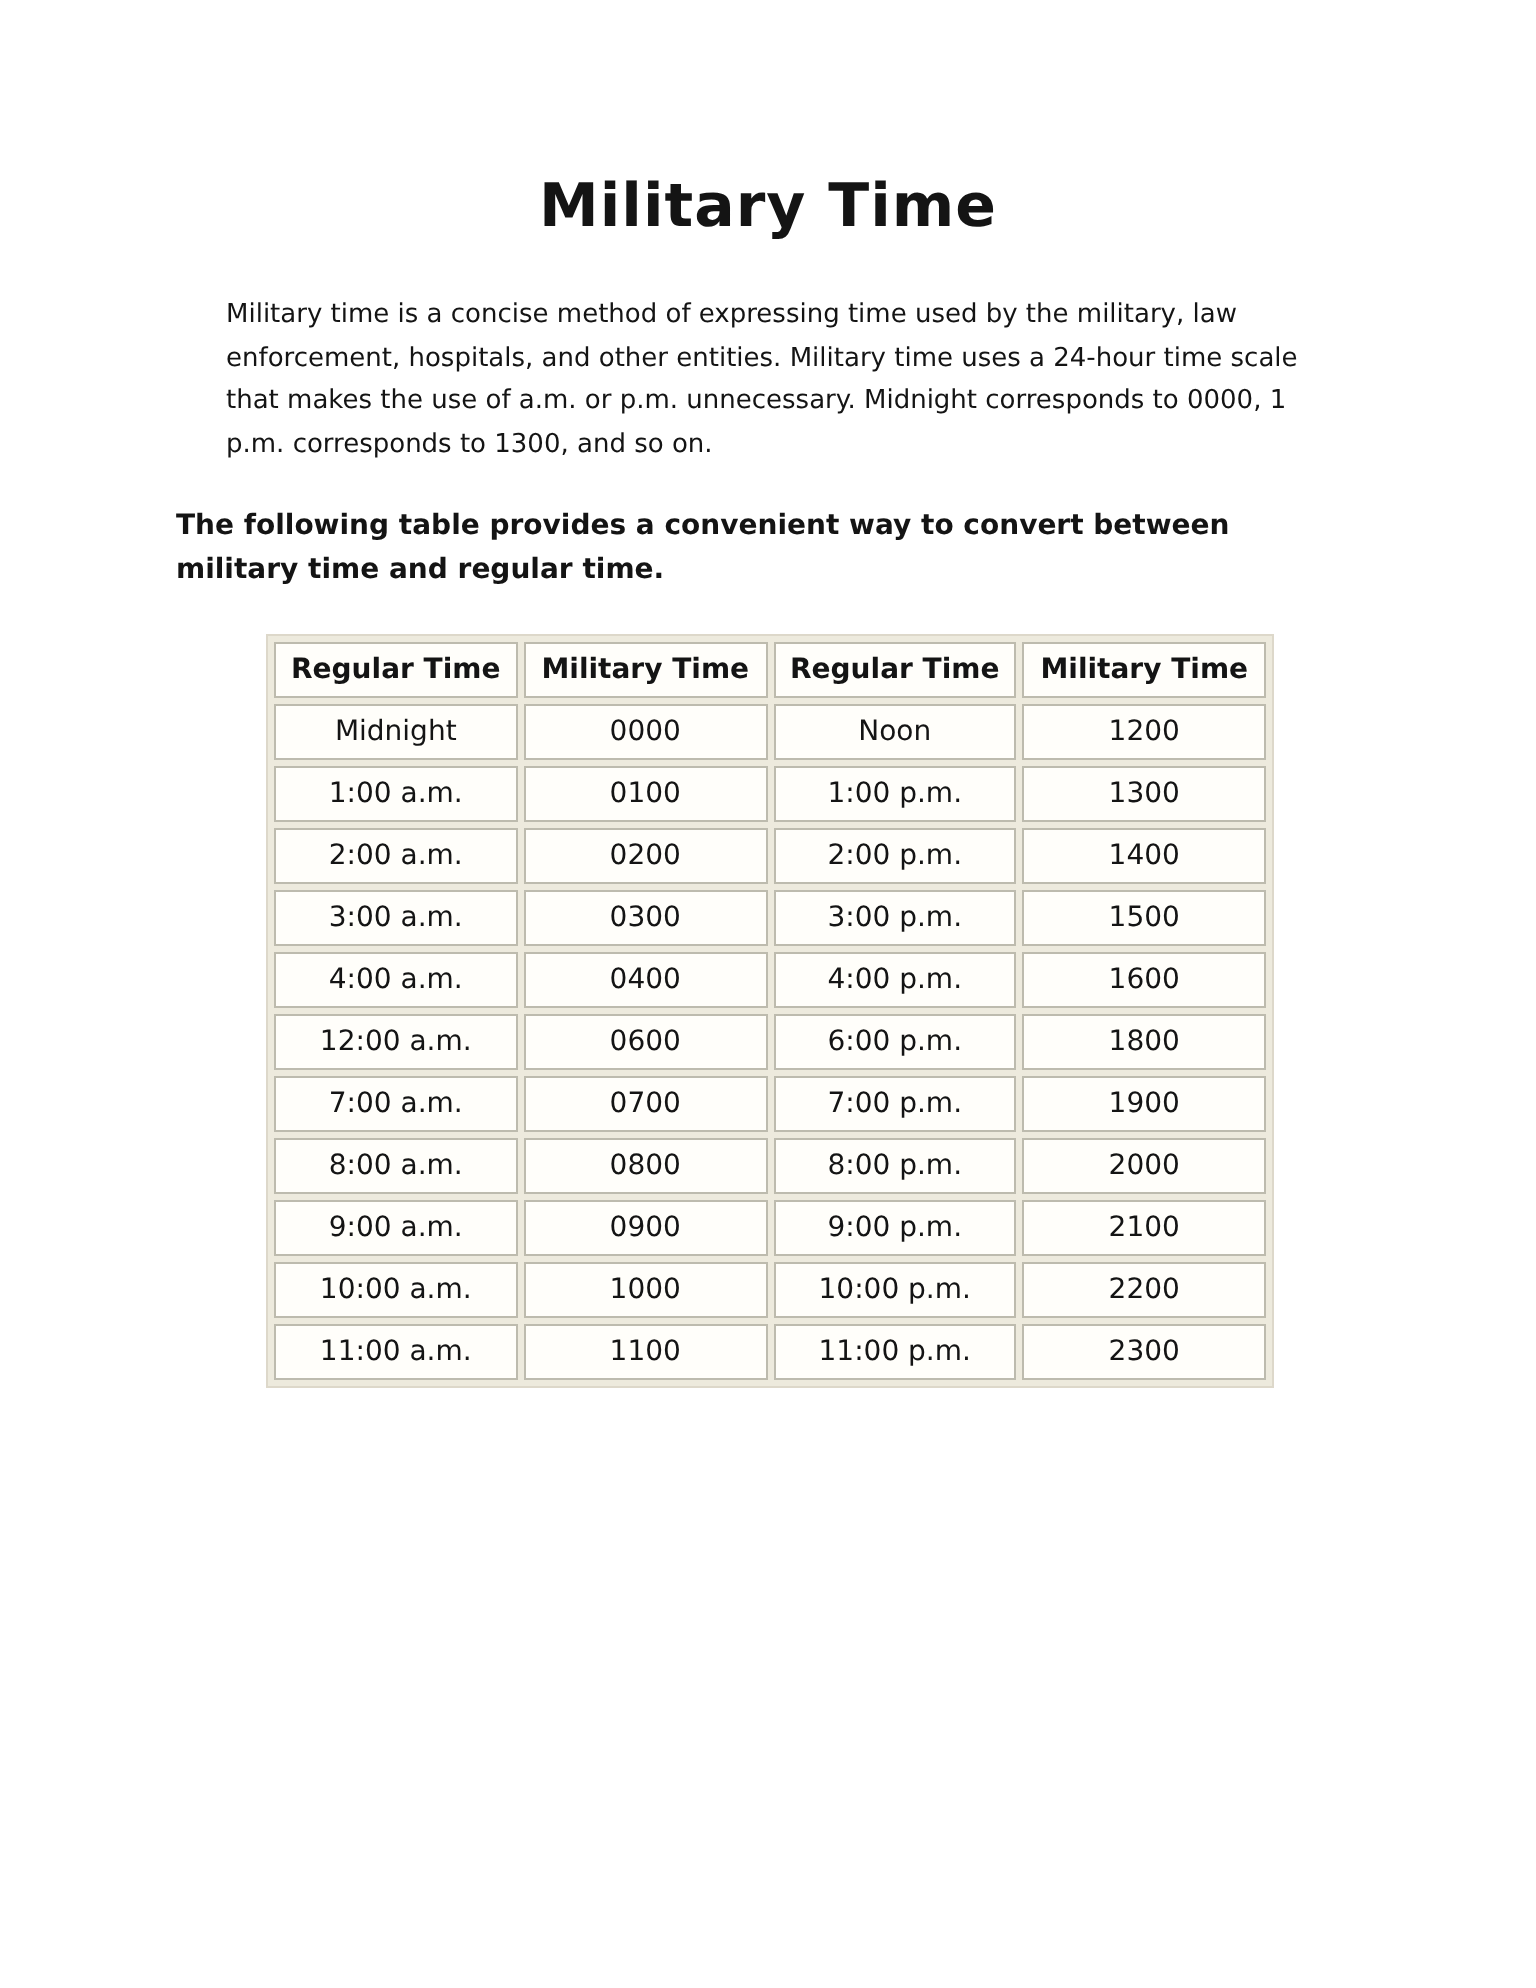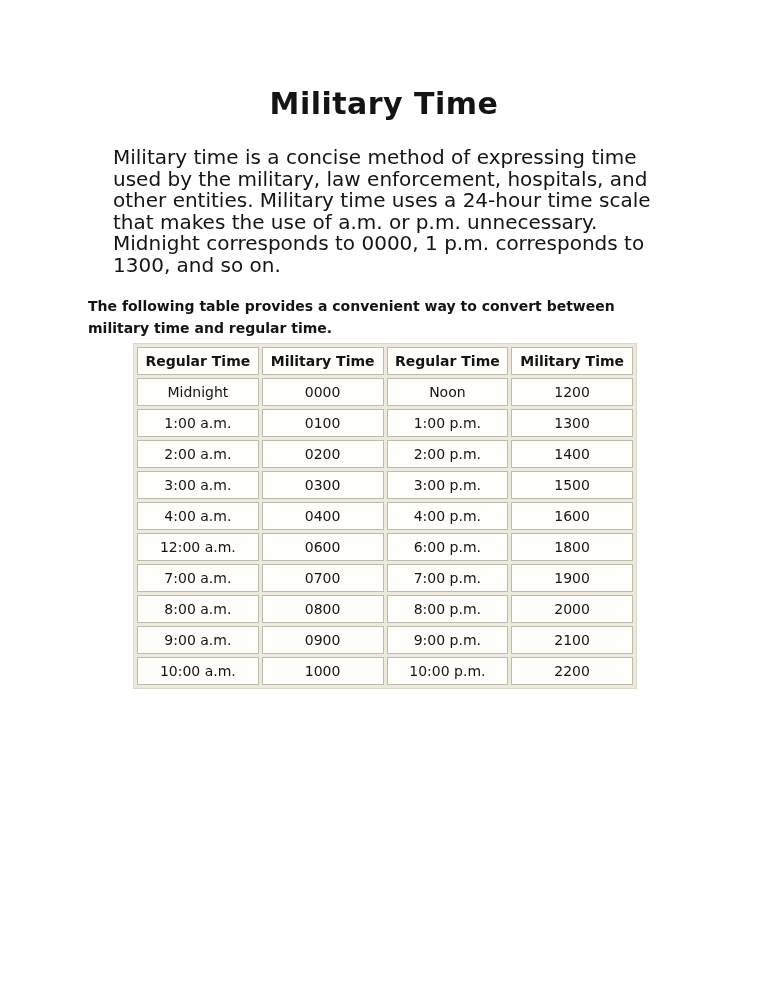--- a/index.html
+++ b/index.html
@@ -30,32 +30,32 @@
     padding-top: 86px;
     text-align: center;
     font-size: 30px;
     font-weight: bold;
     letter-spacing: 0.5px;
     color: var(--text);
   }
   .intro-paragraph {
     margin: 26px 0 0 113px;
     width: 558px;
-    font-size: 20px;
+    font-size: 13px;
     line-height: 21.5px;
   }
   .table-lead-paragraph {
     margin: 20px 0 0 88px;
     width: 558px;
     font-size: 14px;
     line-height: 21.5px;
     font-weight: bold;
   }
   .conversion-table {
-    margin: 4px 0 0 133px;
+    margin: 21px 0 0 133px;
     width: 504px;
     table-layout: fixed;
     border-collapse: separate;
     border-spacing: 3px;
     background: var(--table-fill);
     border: 1px solid var(--table-outer-border);
   }
   .conversion-table th,
   .conversion-table td {
     height: 28px;
@@ -148,16 +148,22 @@
           <td>0900</td>
           <td>9:00 p.m.</td>
           <td>2100</td>
         </tr>
         <tr>
           <td>10:00 a.m.</td>
           <td>1000</td>
           <td>10:00 p.m.</td>
           <td>2200</td>
         </tr>
+        <tr>
+          <td>11:00 a.m.</td>
+          <td>1100</td>
+          <td>11:00 p.m.</td>
+          <td>2300</td>
+        </tr>
       </tbody>
   </table>
 
 </div>
 
 </body></html>

